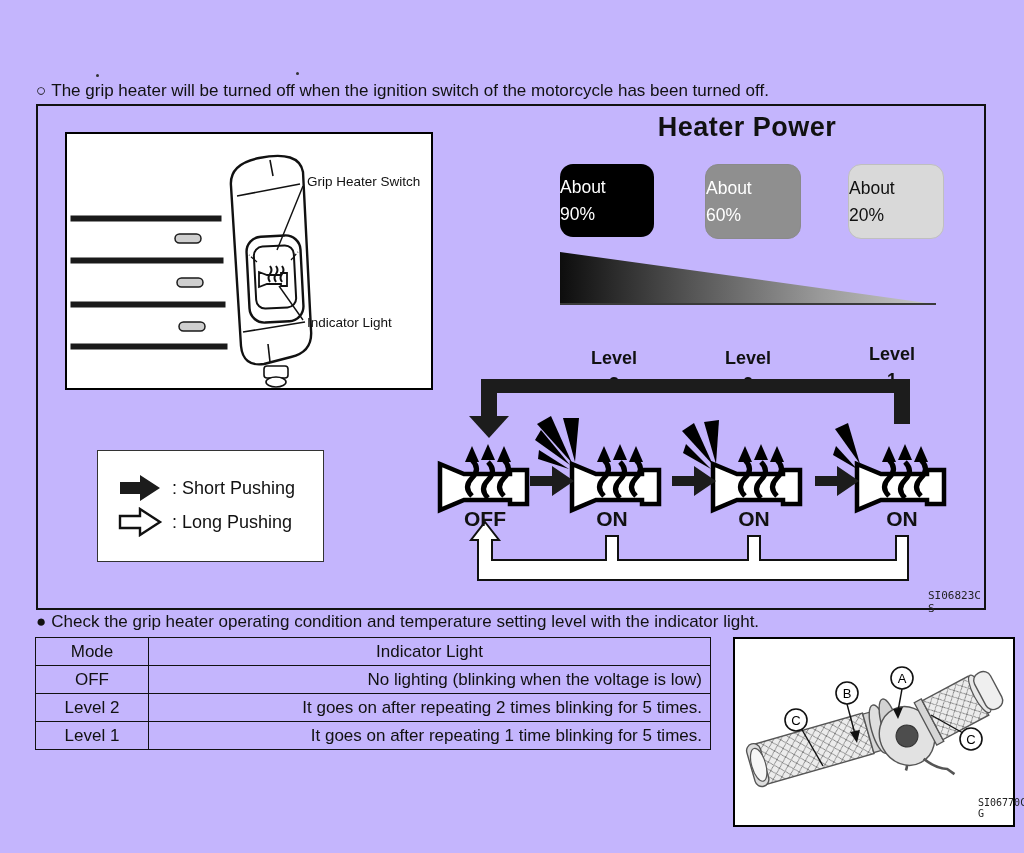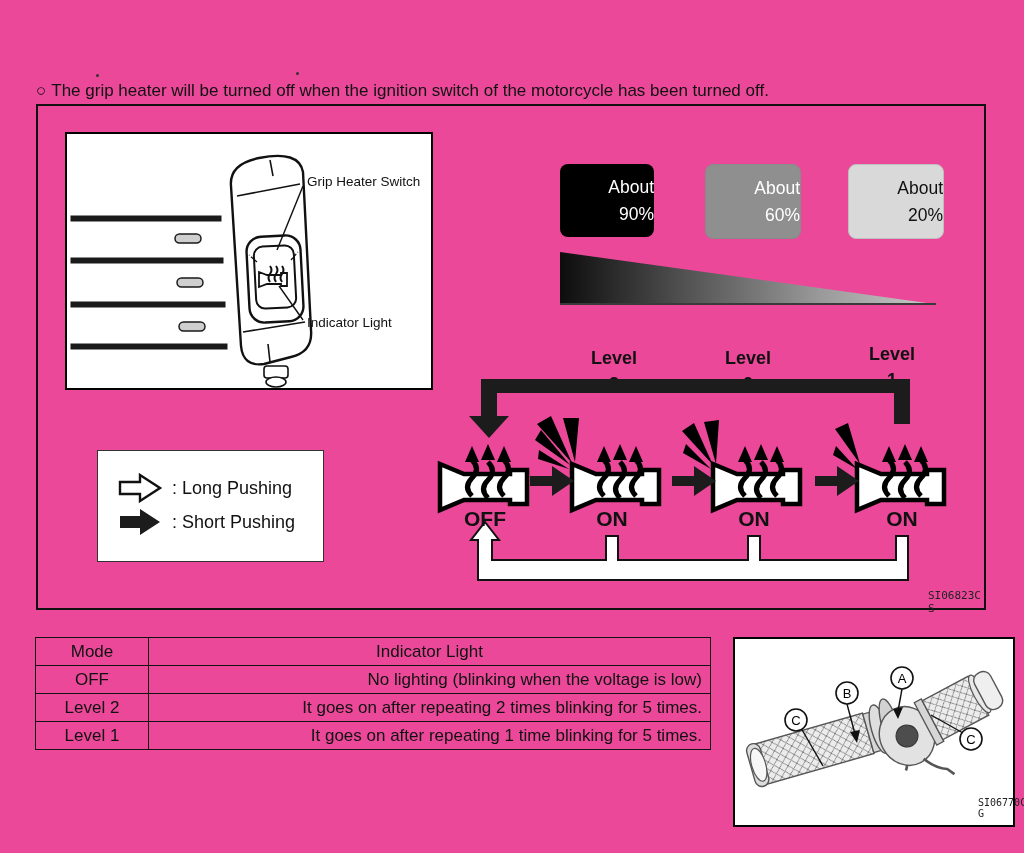--- a/index.html
+++ b/index.html
@@ -1,25 +1,25 @@
 <!DOCTYPE html>
 <html><head>
 <meta charset="utf-8">
 <style>
   html,body{margin:0;padding:0;background:#fff;}
-  .page{position:relative;width:1024px;height:853px;background:#ec4899;overflow:hidden;
+  .page{position:relative;width:1024px;height:853px;background:#c4b5fd;overflow:hidden;
         font-family:"Liberation Sans",sans-serif;color:#111;}
   .abs{position:absolute;}
   .intro{font-size:17px;white-space:nowrap;}
   .marker{display:inline-block;margin-right:5px;}
   .mainbox{border:2px solid #111;}
   .figbox{border:2px solid #000000;background:#fff;}
   .hp-title{font-size:27px;font-weight:bold;text-align:center;letter-spacing:0.5px;}
-  .pbox{border-radius:8px;width:94px;height:73px;display:flex;flex-direction:column;
-        align-items:flex-end;justify-content:center;font-size:17.5px;line-height:1.5;}
+  .pbox{border-radius:13px;width:94px;height:73px;display:flex;flex-direction:column;
+        align-items:flex-start;justify-content:center;font-size:17.5px;line-height:1.5;}
   .pb0{background:#000000;color:#ffffff;}
   .pb1{background:#8f8f8f;color:#ffffff;border:1px solid #8a8a8a;}
   .pb2{background:#d9d9d9;color:#111111;border:1px solid #bfbfbf;}
   .wedge{background:linear-gradient(to right,#0d0d0d 0%,#555 35%,#9a9a9a 70%,#c9c9c9 100%);
          clip-path:polygon(0 0,100% 100%,0 100%);}
   .wedge-base{background:#3a3a3a;height:2px;}
   .lvl{width:90px;text-align:center;font-size:18px;font-weight:bold;line-height:1.45;margin-top:29px;}
   .state{width:90px;text-align:center;font-size:21px;font-weight:bold;}
   .figcode{font-family:"DejaVu Sans Mono",monospace;font-size:11px;color:#222;word-spacing:8px;margin-left:40px;}
   .legendbox{border:1.5px solid #333;background:#fff;}
@@ -85,20 +85,21 @@
           </g>
         </g>
 
         <line x1="236" y1="52" x2="210" y2="116" stroke="#111" stroke-width="1.4"></line>
         <line x1="236" y1="186" x2="212" y2="152" stroke="#111" stroke-width="1.4"></line>
       </svg>
       <span class="abs swlabel" style="left:240px;top:40px;">Grip Heater Switch</span>
       <span class="abs swlabel" style="left:240px;top:181px;">Indicator Light</span>
     </div>
 
+    <div class="abs hp-title" style="left:520px;top:6px;width:378px;">Heater Power</div>
 
     <div class="abs pbox pb0" style="left:522px;top:58px;">
       <span>About</span>
       <span>90%</span>
     </div>
     <div class="abs pbox pb1" style="left:667px;top:58px;">
       <span>About</span>
       <span>60%</span>
     </div>
     <div class="abs pbox pb2" style="left:810px;top:58px;">
@@ -178,35 +179,38 @@
     </svg>
 
     <span class="abs state" style="left:402px;top:401px;">OFF</span>
     <span class="abs state" style="left:529px;top:401px;">ON</span>
     <span class="abs state" style="left:671px;top:401px;">ON</span>
     <span class="abs state" style="left:819px;top:401px;">ON</span>
 
     <div class="abs legendbox" style="left:59px;top:344px;width:227px;height:112px;padding:20px 0 0 20px;box-sizing:border-box;">
       <div class="legend-row">
         <svg width="46" height="30" viewBox="0 0 46 30">
+          <path d="M2,9 h20 v-7 l20,13 l-20,13 v-7 h-20 z" fill="#1c1c1c"></path>
+        </svg>
+        <span class="legend-label">: Short Pushing</span>
+      </div>
+      <div class="legend-row">
+        <svg width="46" height="30" viewBox="0 0 46 30">
           <path d="M2,9 h20 v-7 l20,13 l-20,13 v-7 h-20 z" fill="#ffffff" stroke="#111" stroke-width="2.4"></path>
         </svg>
         <span class="legend-label">: Long Pushing</span>
       </div>
-      <div class="legend-row">
-        <svg width="46" height="30" viewBox="0 0 46 30">
-          <path d="M2,9 h20 v-7 l20,13 l-20,13 v-7 h-20 z" fill="#1c1c1c"></path>
-        </svg>
-        <span class="legend-label">: Short Pushing</span>
-      </div>
     </div>
 
     <span class="abs figcode" style="left:850px;top:483px;">SI06823C S</span>
   </div>
 
+  <div class="abs intro" style="left:36px;top:612px;">
+    <span class="marker">●</span><span>Check the grip heater operating condition and temperature setting level with the indicator light.</span>
+  </div>
 
   <table class="modes abs" style="left:35px;top:637px;">
     <colgroup>
         <col style="width:113px">
         <col>
       </colgroup>
     <thead>
       <tr>
         <th>Mode</th>
         <th>Indicator Light</th>

